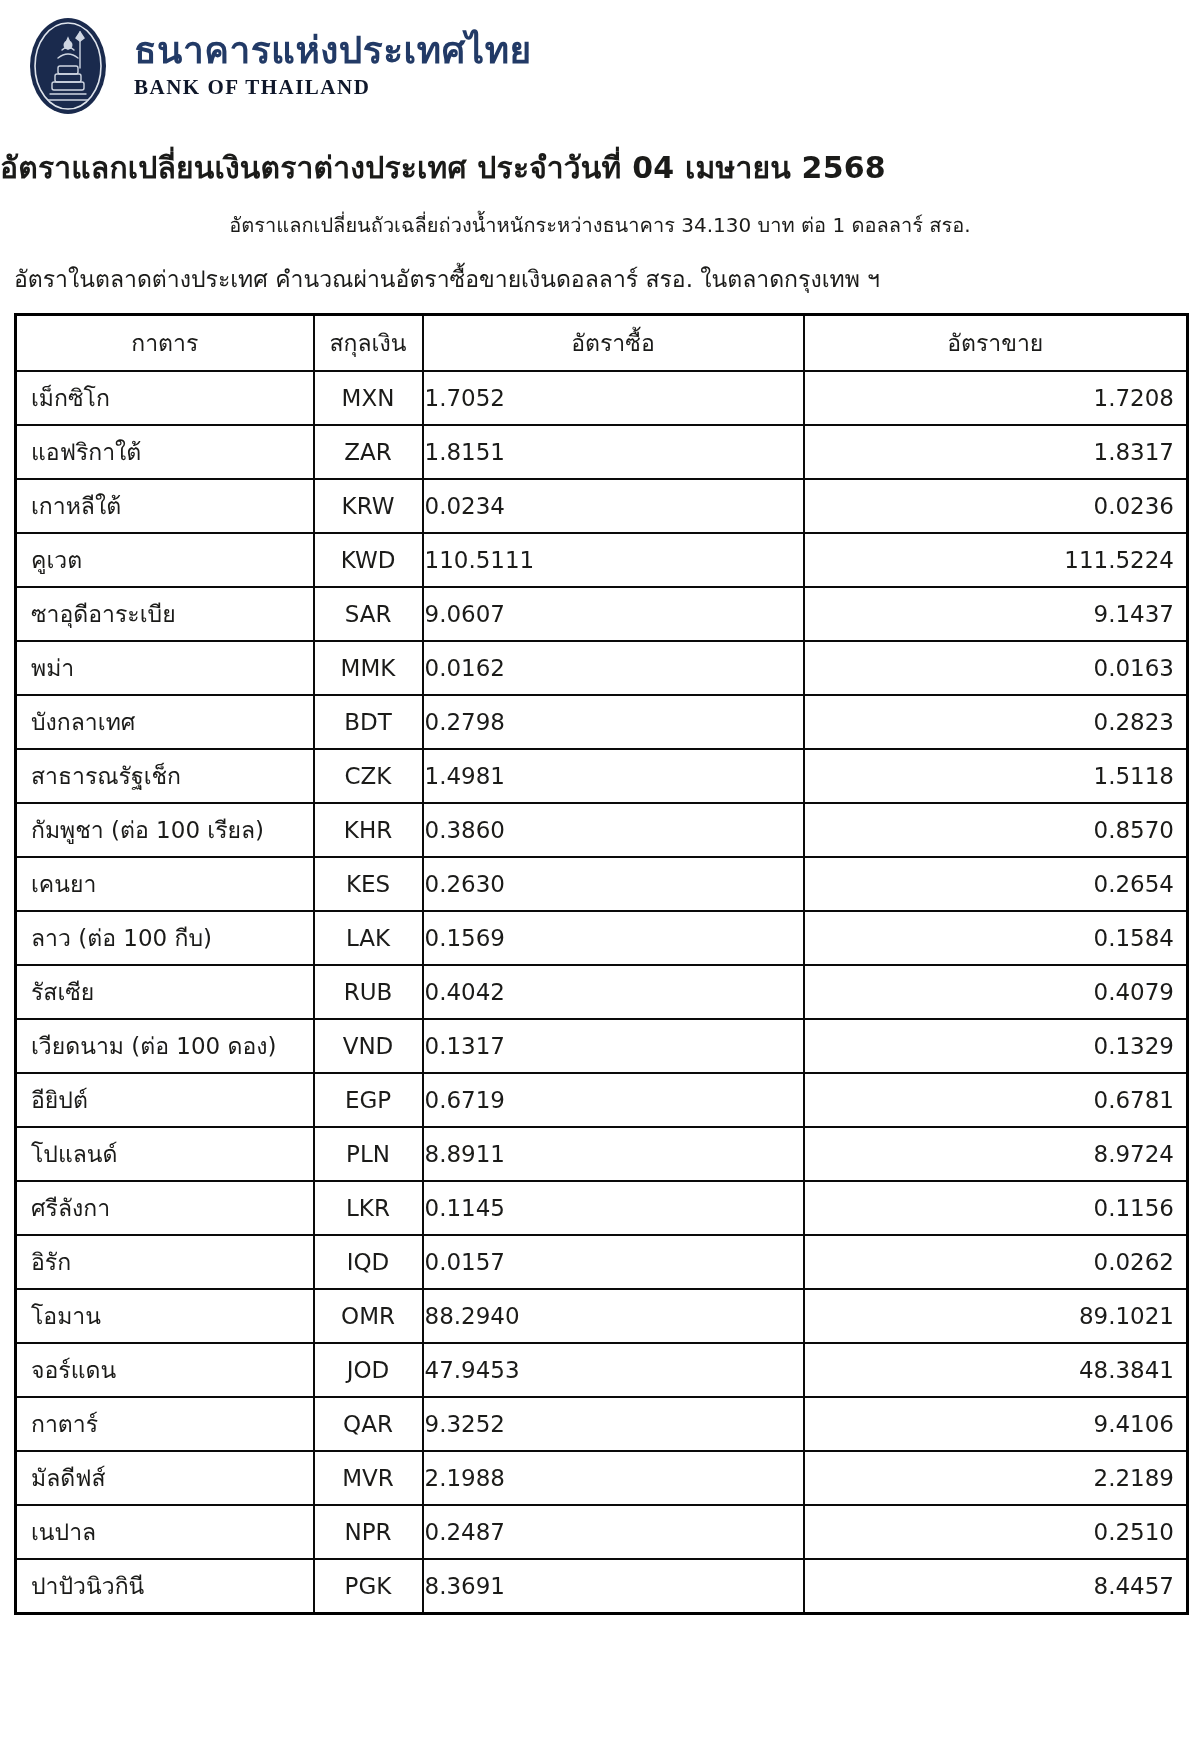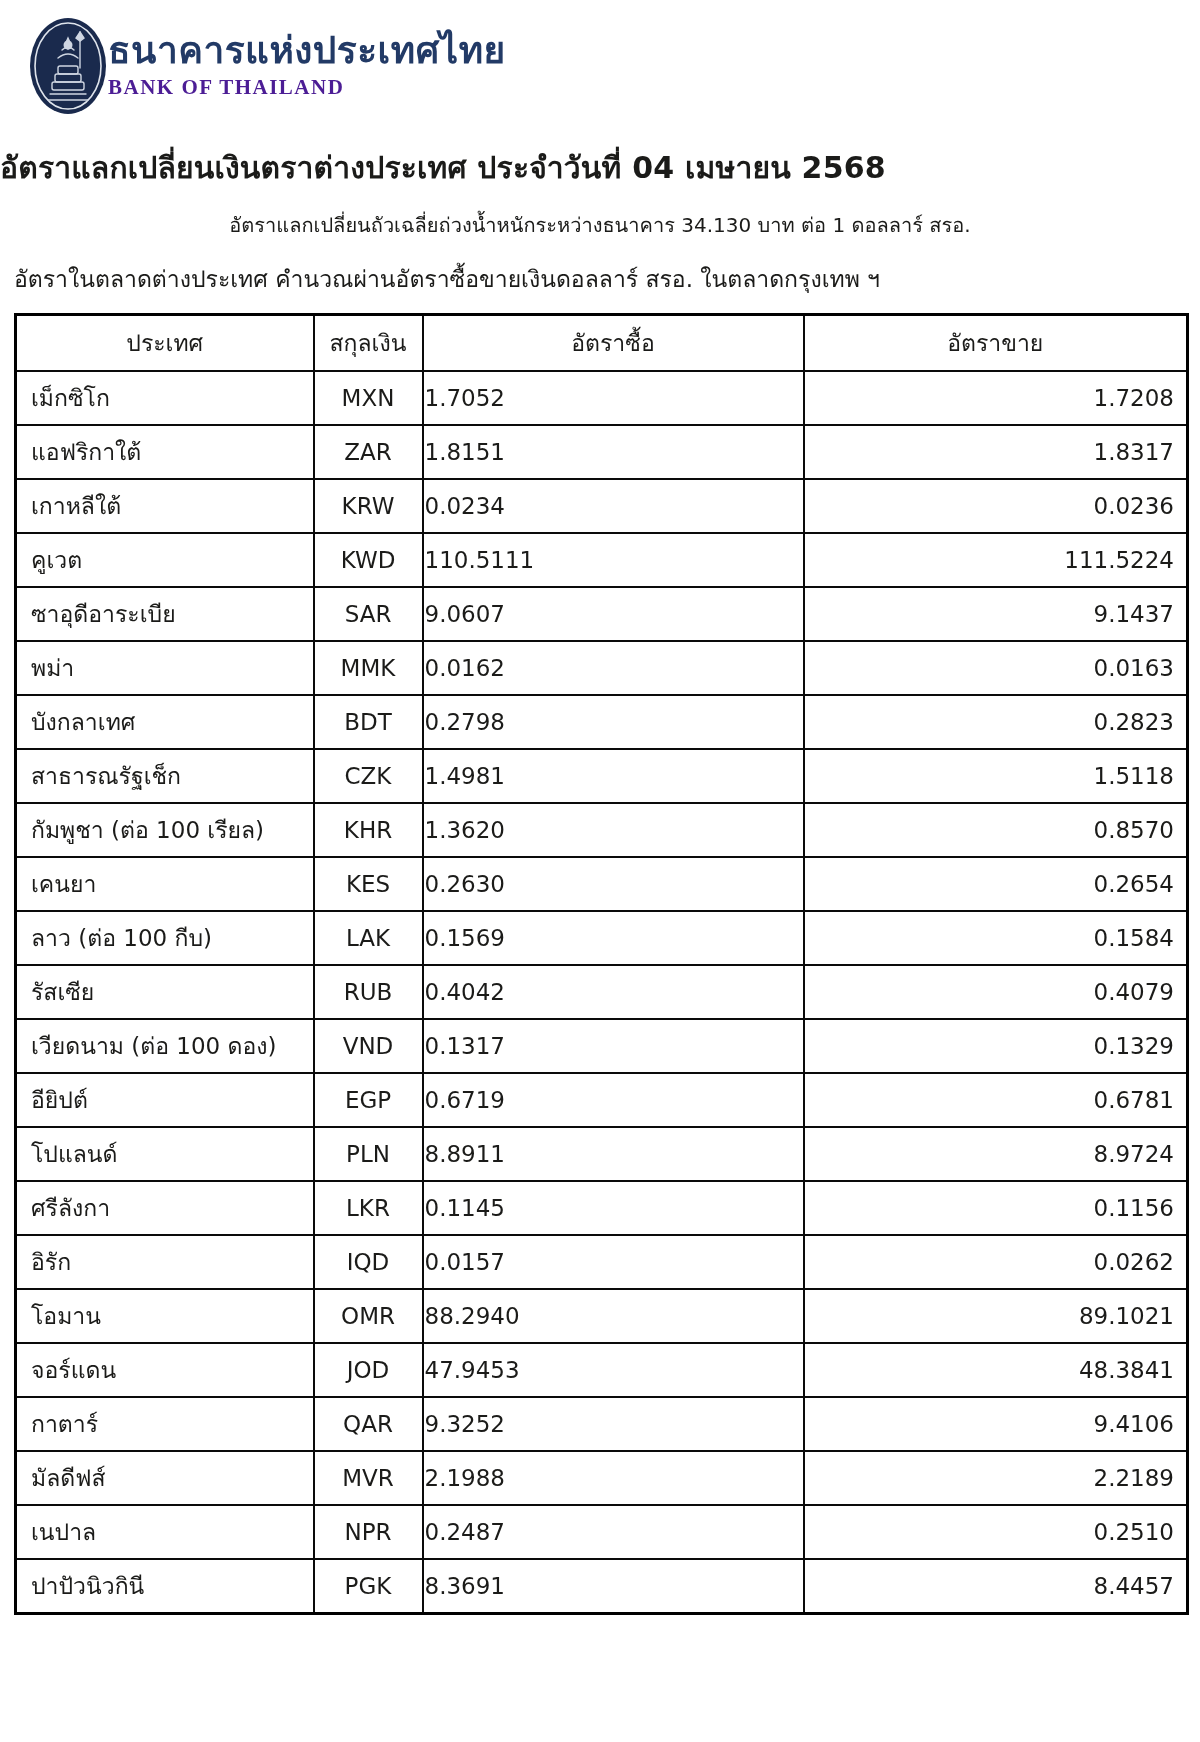--- a/index.html
+++ b/index.html
@@ -13,40 +13,41 @@
     color: #1b1b19;
     font-family: "DejaVu Sans", sans-serif;
     overflow: hidden;
     position: relative;
   }
 
   
   .brand {
     display: flex;
     align-items: center;
+    gap: 26px;
     padding: 10px 0 0 28px;
     height: 112px;
   }
   .brand .mark {
     width: 80px;
     height: 100px;
     flex: 0 0 auto;
   }
   .brand-text .thai-name {
     font-size: 37px;
     font-weight: 600;
     color: #223a66;
     line-height: 1.05;
     letter-spacing: 0.5px;
   }
   .brand-text .eng-name {
     font-family: "Liberation Serif", serif;
     font-size: 21px;
     font-weight: 600;
-    color: #4c1d95;
+    color: #0f172a;
     letter-spacing: 1.5px;
     margin-top: 4px;
   }
 
   
   .doc-title {
     font-size: 30px;
     font-weight: 700;
     margin-top: 22px;
     letter-spacing: 0.2px;
@@ -129,21 +130,21 @@
 
 <table class="rates">
   <colgroup>
     <col style="width:298px">
     <col style="width:109px">
     <col style="width:381px">
     <col style="width:384px">
   </colgroup>
   <thead>
     <tr>
-        <th>ประเทศ</th>
+        <th>กาตาร</th>
         <th>สกุลเงิน</th>
         <th>อัตราซื้อ</th>
         <th>อัตราขาย</th>
       </tr>
   </thead>
   <tbody>
       <tr>
         <td class="c-country">เม็กซิโก</td>
         <td class="c-code">MXN</td>
         <td class="c-buy">1.7052</td>
@@ -187,21 +188,21 @@
       </tr>
       <tr>
         <td class="c-country">สาธารณรัฐเช็ก</td>
         <td class="c-code">CZK</td>
         <td class="c-buy">1.4981</td>
         <td class="c-sell">1.5118</td>
       </tr>
       <tr>
         <td class="c-country">กัมพูชา (ต่อ 100 เรียล)</td>
         <td class="c-code">KHR</td>
-        <td class="c-buy">1.3620</td>
+        <td class="c-buy">0.3860</td>
         <td class="c-sell">0.8570</td>
       </tr>
       <tr>
         <td class="c-country">เคนยา</td>
         <td class="c-code">KES</td>
         <td class="c-buy">0.2630</td>
         <td class="c-sell">0.2654</td>
       </tr>
       <tr>
         <td class="c-country">ลาว (ต่อ 100 กีบ)</td>

